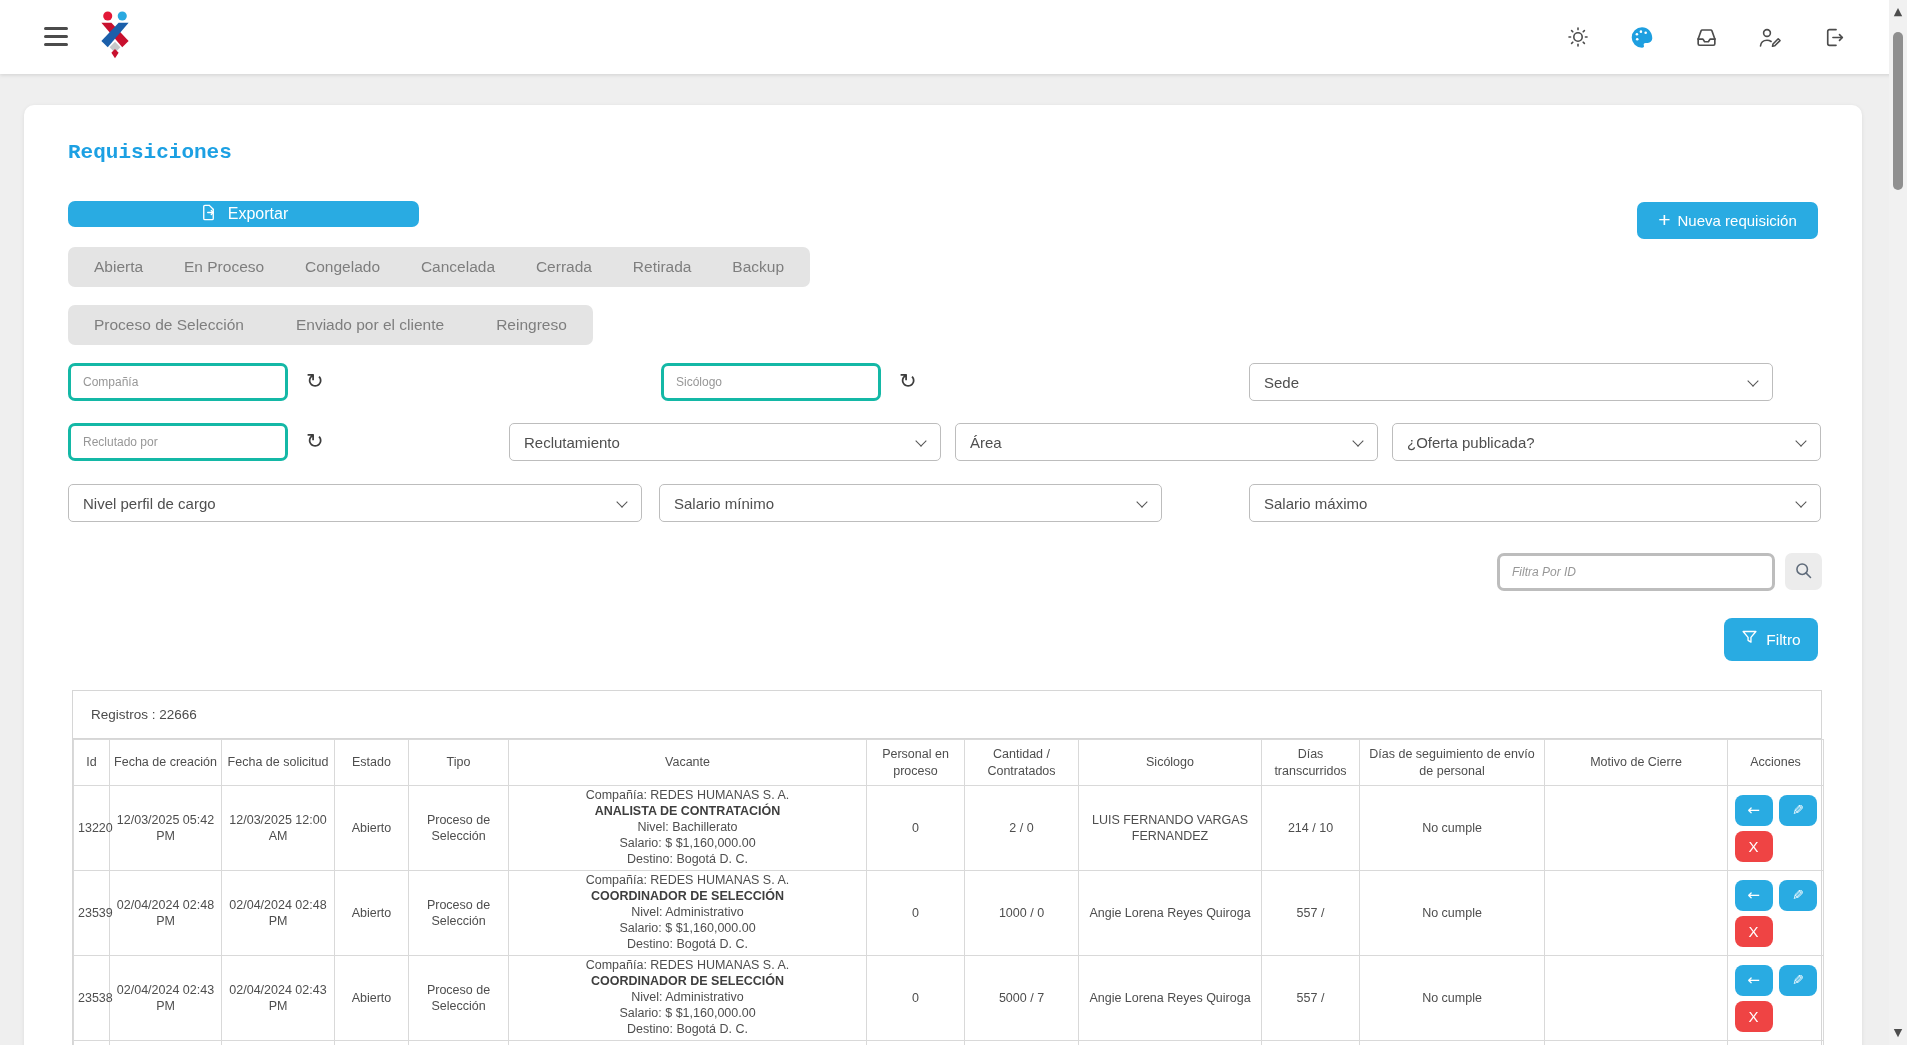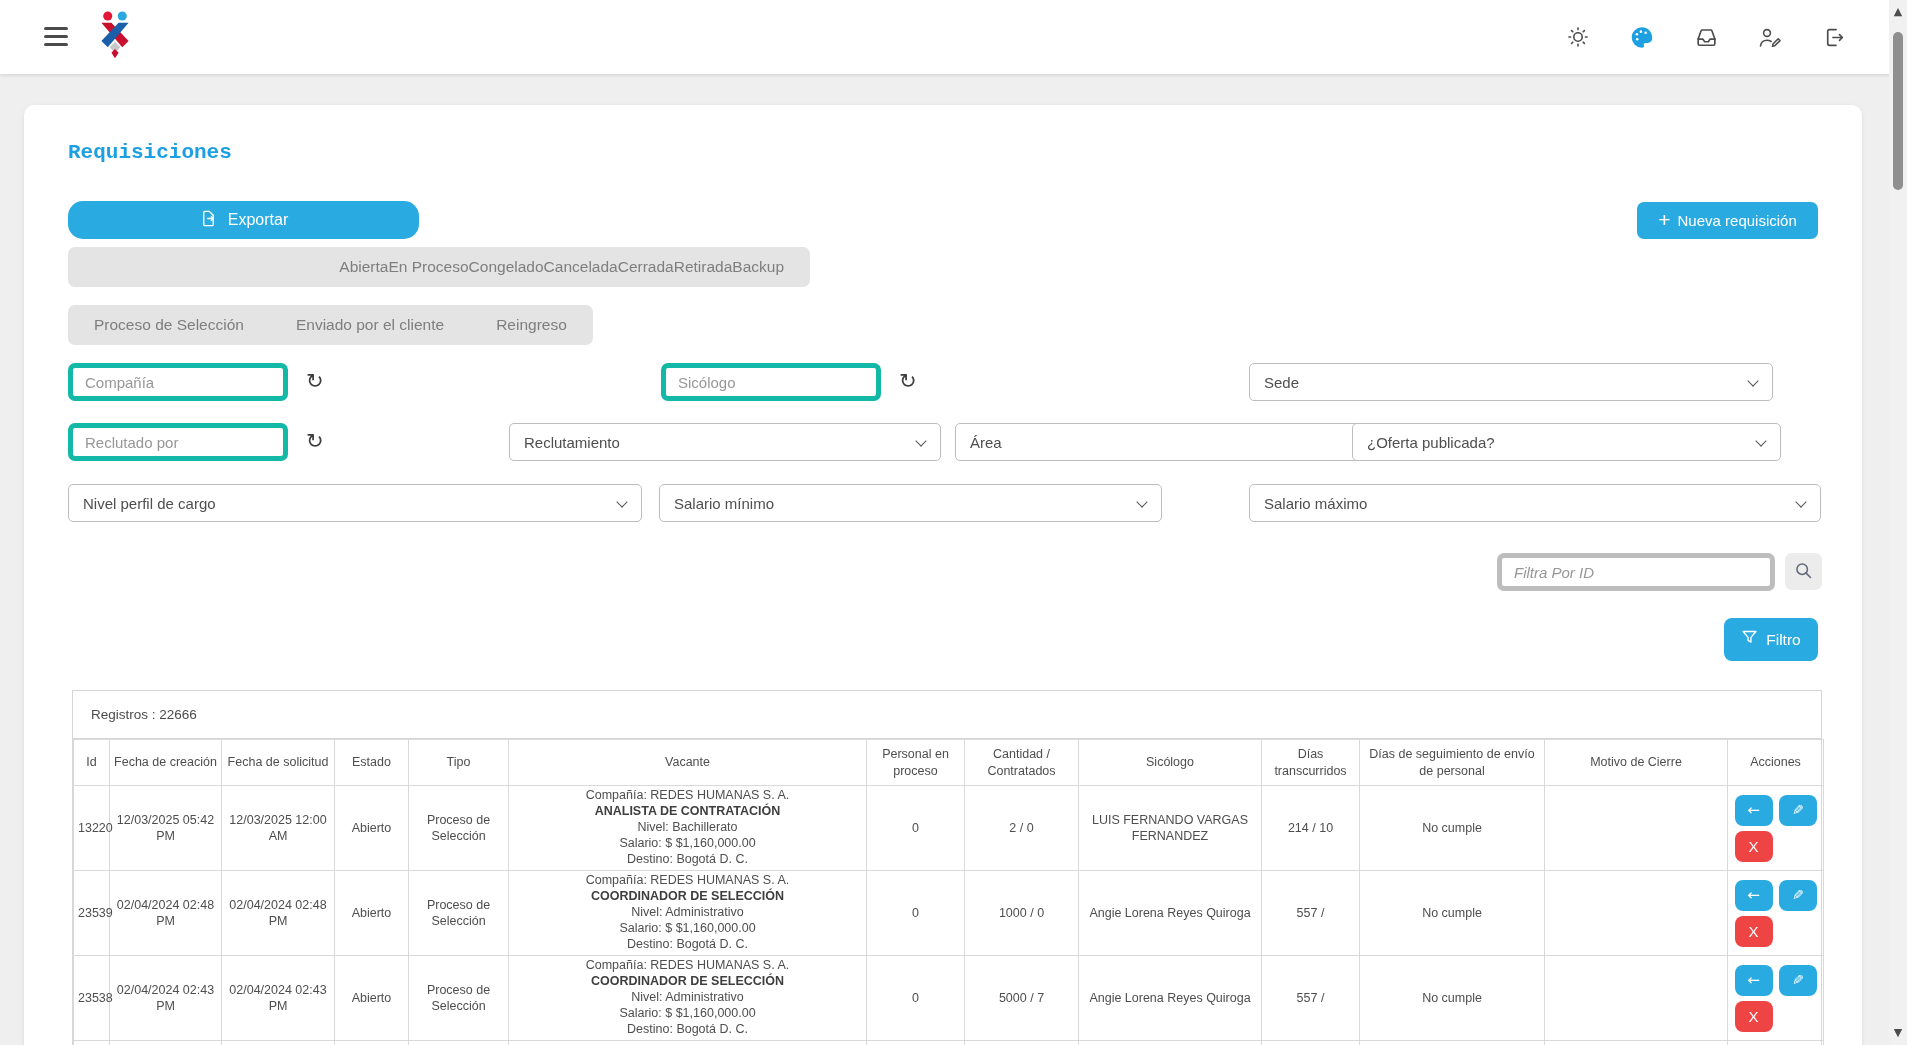--- a/index.html
+++ b/index.html
@@ -23,33 +23,33 @@
   .sb-up { top:4px; } .sb-down { bottom:4px; }
   .sb-thumb { position:absolute; left:4px; top:32px; width:10px; height:158px; background:#8f8f8f; border-radius:6px; cursor:pointer; }
 
   
   .card { position:absolute; left:24px; top:105px; width:1838px; height:1100px; background:#fff;
           border-radius:10px; box-shadow:0 1px 4px rgba(0,0,0,.08); }
   .page-title { position:absolute; left:44px; top:36px; font-size:21px; font-weight:700; color:#1CA0E3;font-family:Liberation Mono, monospace; }
 
   .btn-blue { background:#29ABE2; color:#fff; border:none; border-radius:7px; cursor:pointer;
               font-family:inherit; font-size:16px; display:flex; align-items:center; justify-content:center; gap:10px; }
-  .btn-export { position:absolute; left:44px; top:96px; width:351px; height:38px;border-radius:15px; }
+  .btn-export { position:absolute; left:44px; top:96px; width:351px; height:26px; }
   .btn-new { position:absolute; left:1613px; top:97px; width:181px; height:37px; font-size:15px; gap:7px; }
   .plus { font-size:21px; font-weight:400; line-height:1; margin-top:-2px; }
 
   .tabbar { position:absolute; background:#E4E4E4; border-radius:7px; height:40px; display:flex;
             align-items:center; padding:0 26px; }
-  .tabs1 { left:44px; top:142px; width:742px; justify-content:flex-end; }
+  .tabs1 { left:44px; top:142px; width:742px; justify-content:space-between; }
   .tabs2 { left:44px; top:200px; gap:52px; }
   .tab { color:#7E7E7E; font-size:15.5px; cursor:pointer; white-space:nowrap; }
 
   
-  .f-input { position:absolute; height:38px; border:5px solid #14b8a6; border-radius:7px; padding:0 12px;
-             font-family:inherit; font-size:15px; color:#555; background:#fff; }
+  .f-input { position:absolute; height:38px; border:3px solid #14b8a6; border-radius:7px; padding:0 12px;
+             font-family:inherit; font-size:12px; color:#555; background:#fff; }
   .f-input::placeholder { color:#979797; opacity:1; }
   .refresh { position:absolute; font-family:"DejaVu Sans",sans-serif; font-size:21px; color:#3d3d3d;
              cursor:pointer; line-height:1; }
   .sel { position:absolute; height:38px; border:1px solid #bdbdbd; border-radius:5px; background:#fff;
          display:flex; align-items:center; padding:0 14px; font-size:15px; color:#4f4f4f; cursor:pointer; }
   .chev { position:absolute; right:15px; top:13px; width:8px; height:8px; border-right:1.8px solid #555;
           border-bottom:1.8px solid #555; transform:rotate(45deg); }
   .rowA { top:258px; } .rowB { top:318px; } .rowC { top:379px; }
 
   .id-input { left:1473px; top:448px; width:278px; border-color:#bdbdbd; color:#8f9aa5;font-style:italic; }
@@ -206,21 +206,21 @@
     <span class="refresh" style="left:282px; top:326px;">↻</span>
 
     <div class="sel rowB" style="left:485px; width:432px;">
       <span>Reclutamiento</span>
         <i class="chev"></i>
     </div>
     <div class="sel rowB" style="left:931px; width:423px;">
       <span>Área</span>
         <i class="chev"></i>
     </div>
-    <div class="sel rowB" style="left:1328px; width:429px;">
+    <div class="sel rowB" style="left:1368px; width:429px;">
       <span>¿Oferta publicada?</span>
         <i class="chev"></i>
     </div>
 
     <div class="sel rowC" style="left:44px; width:574px;">
       <span>Nivel perfil de cargo</span>
         <i class="chev"></i>
     </div>
     <div class="sel rowC" style="left:635px; width:503px;">
       <span>Salario mínimo</span>

